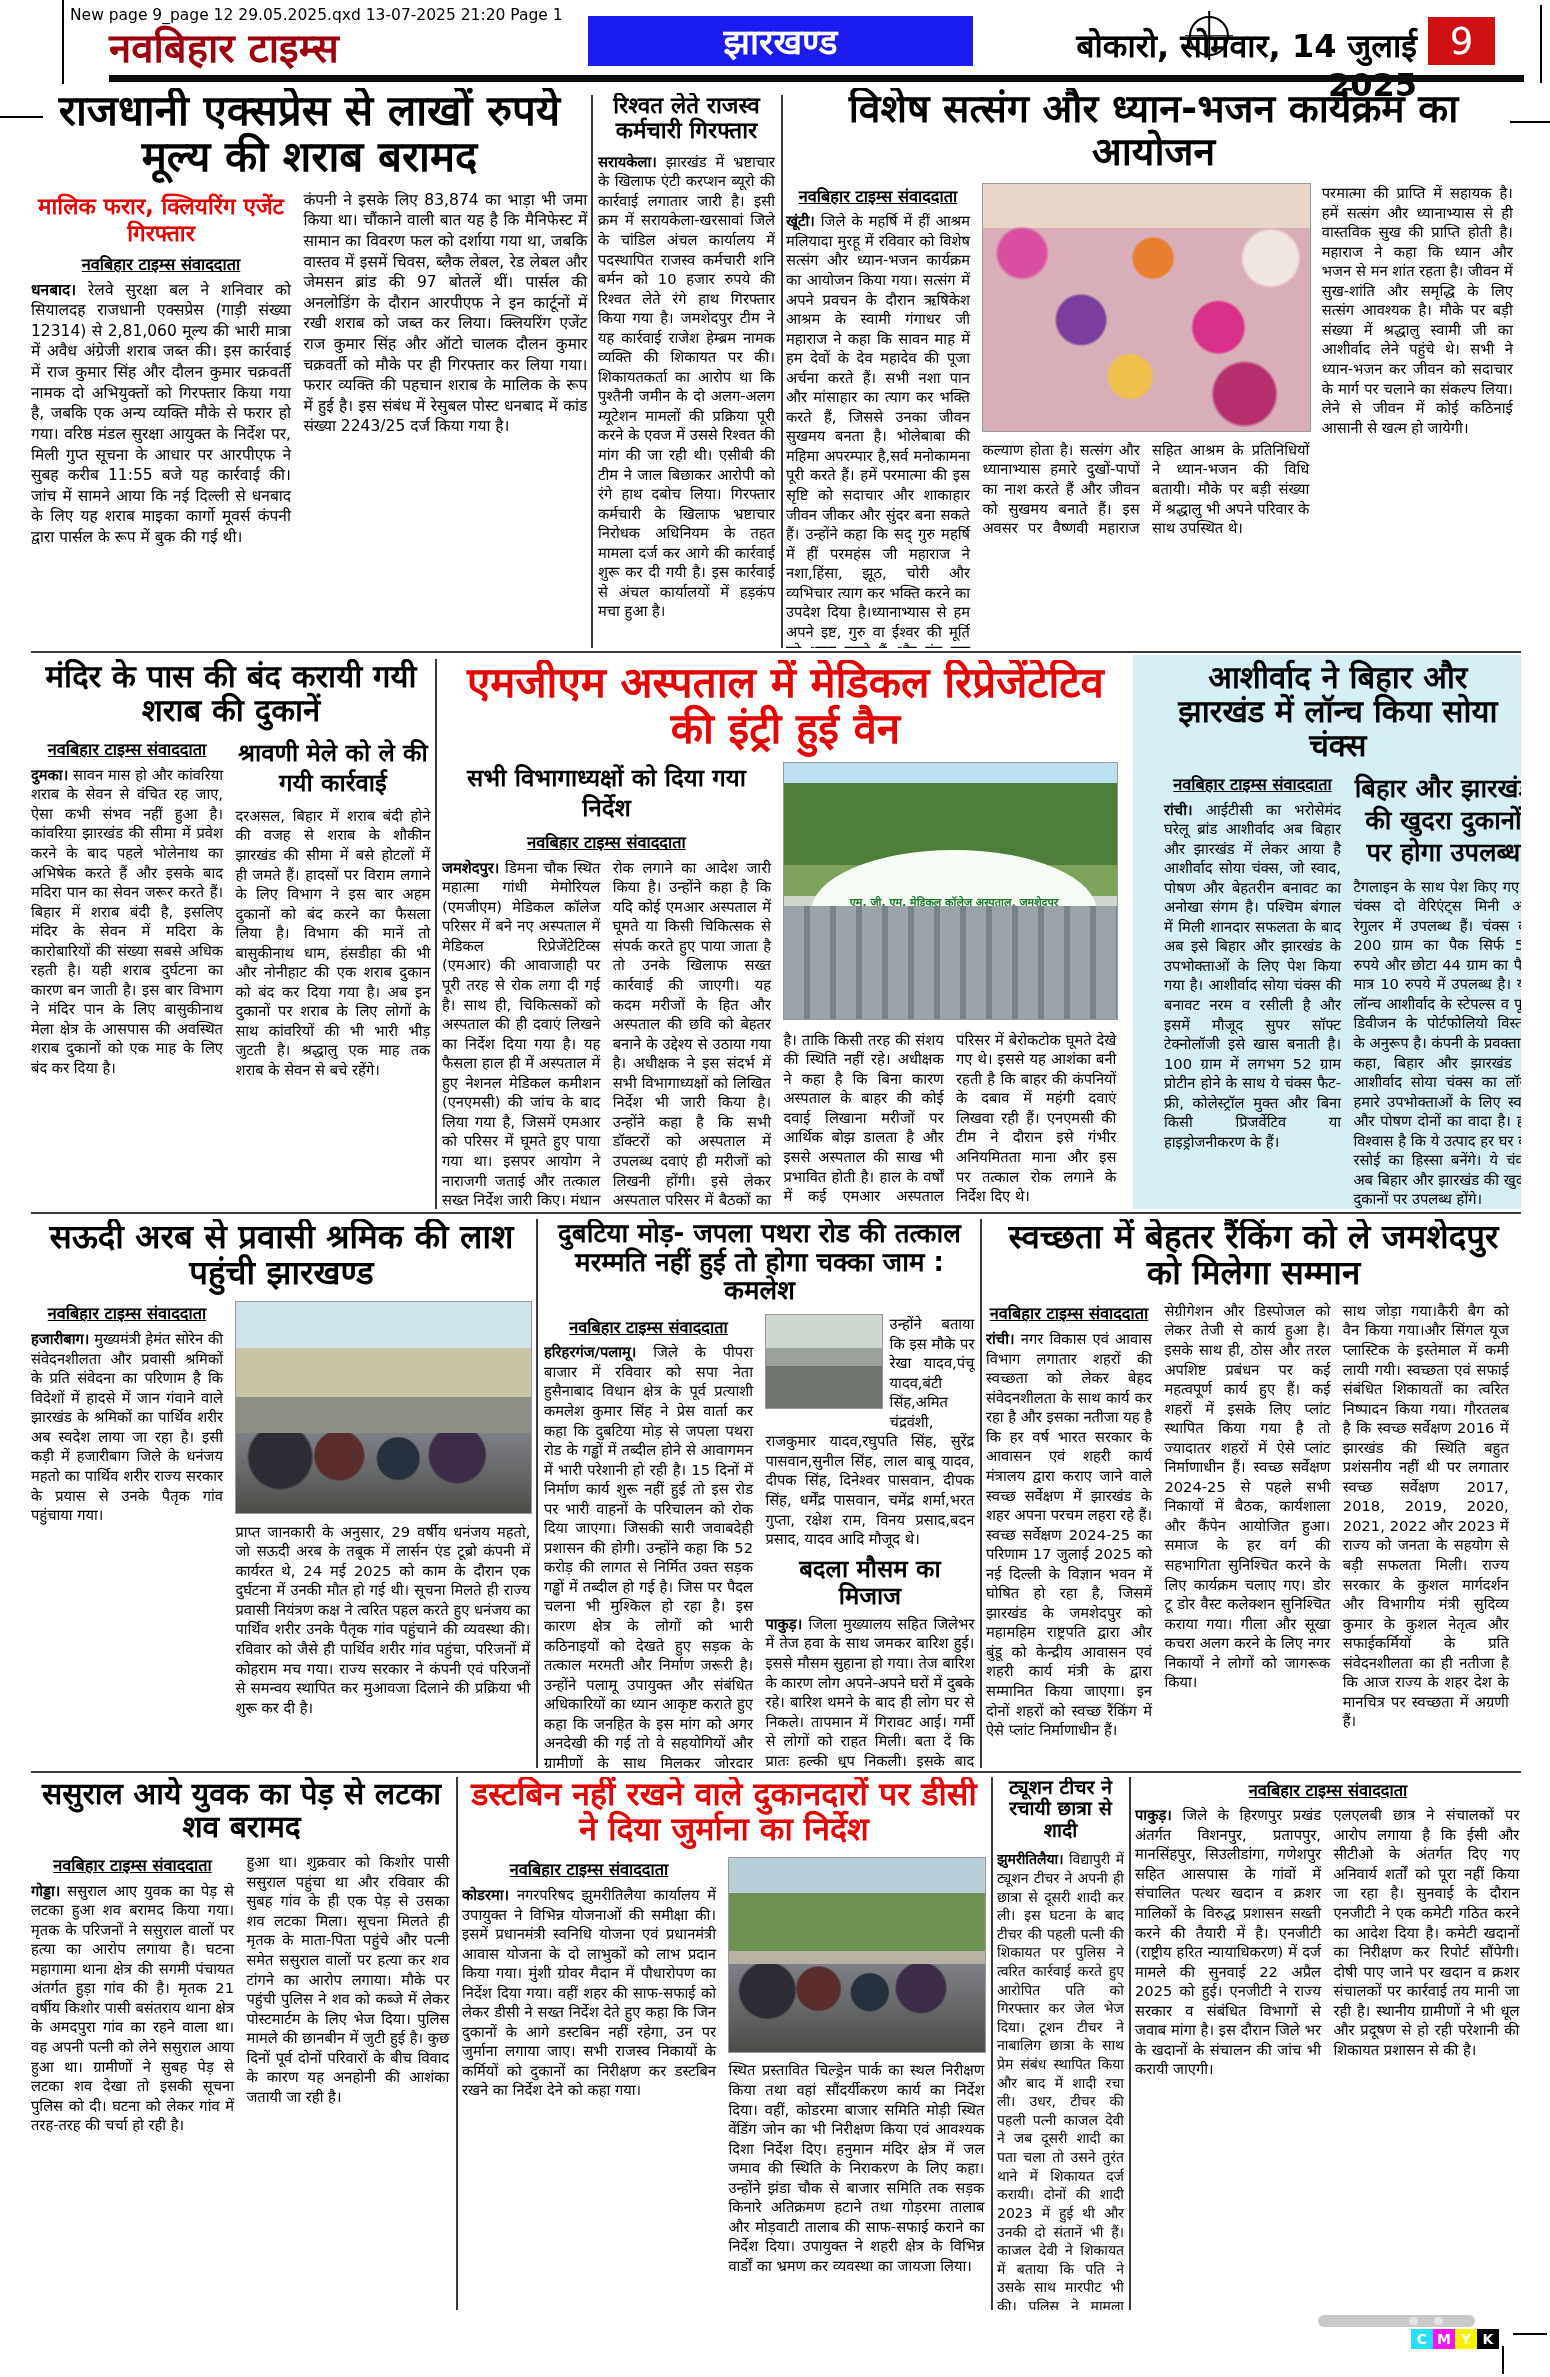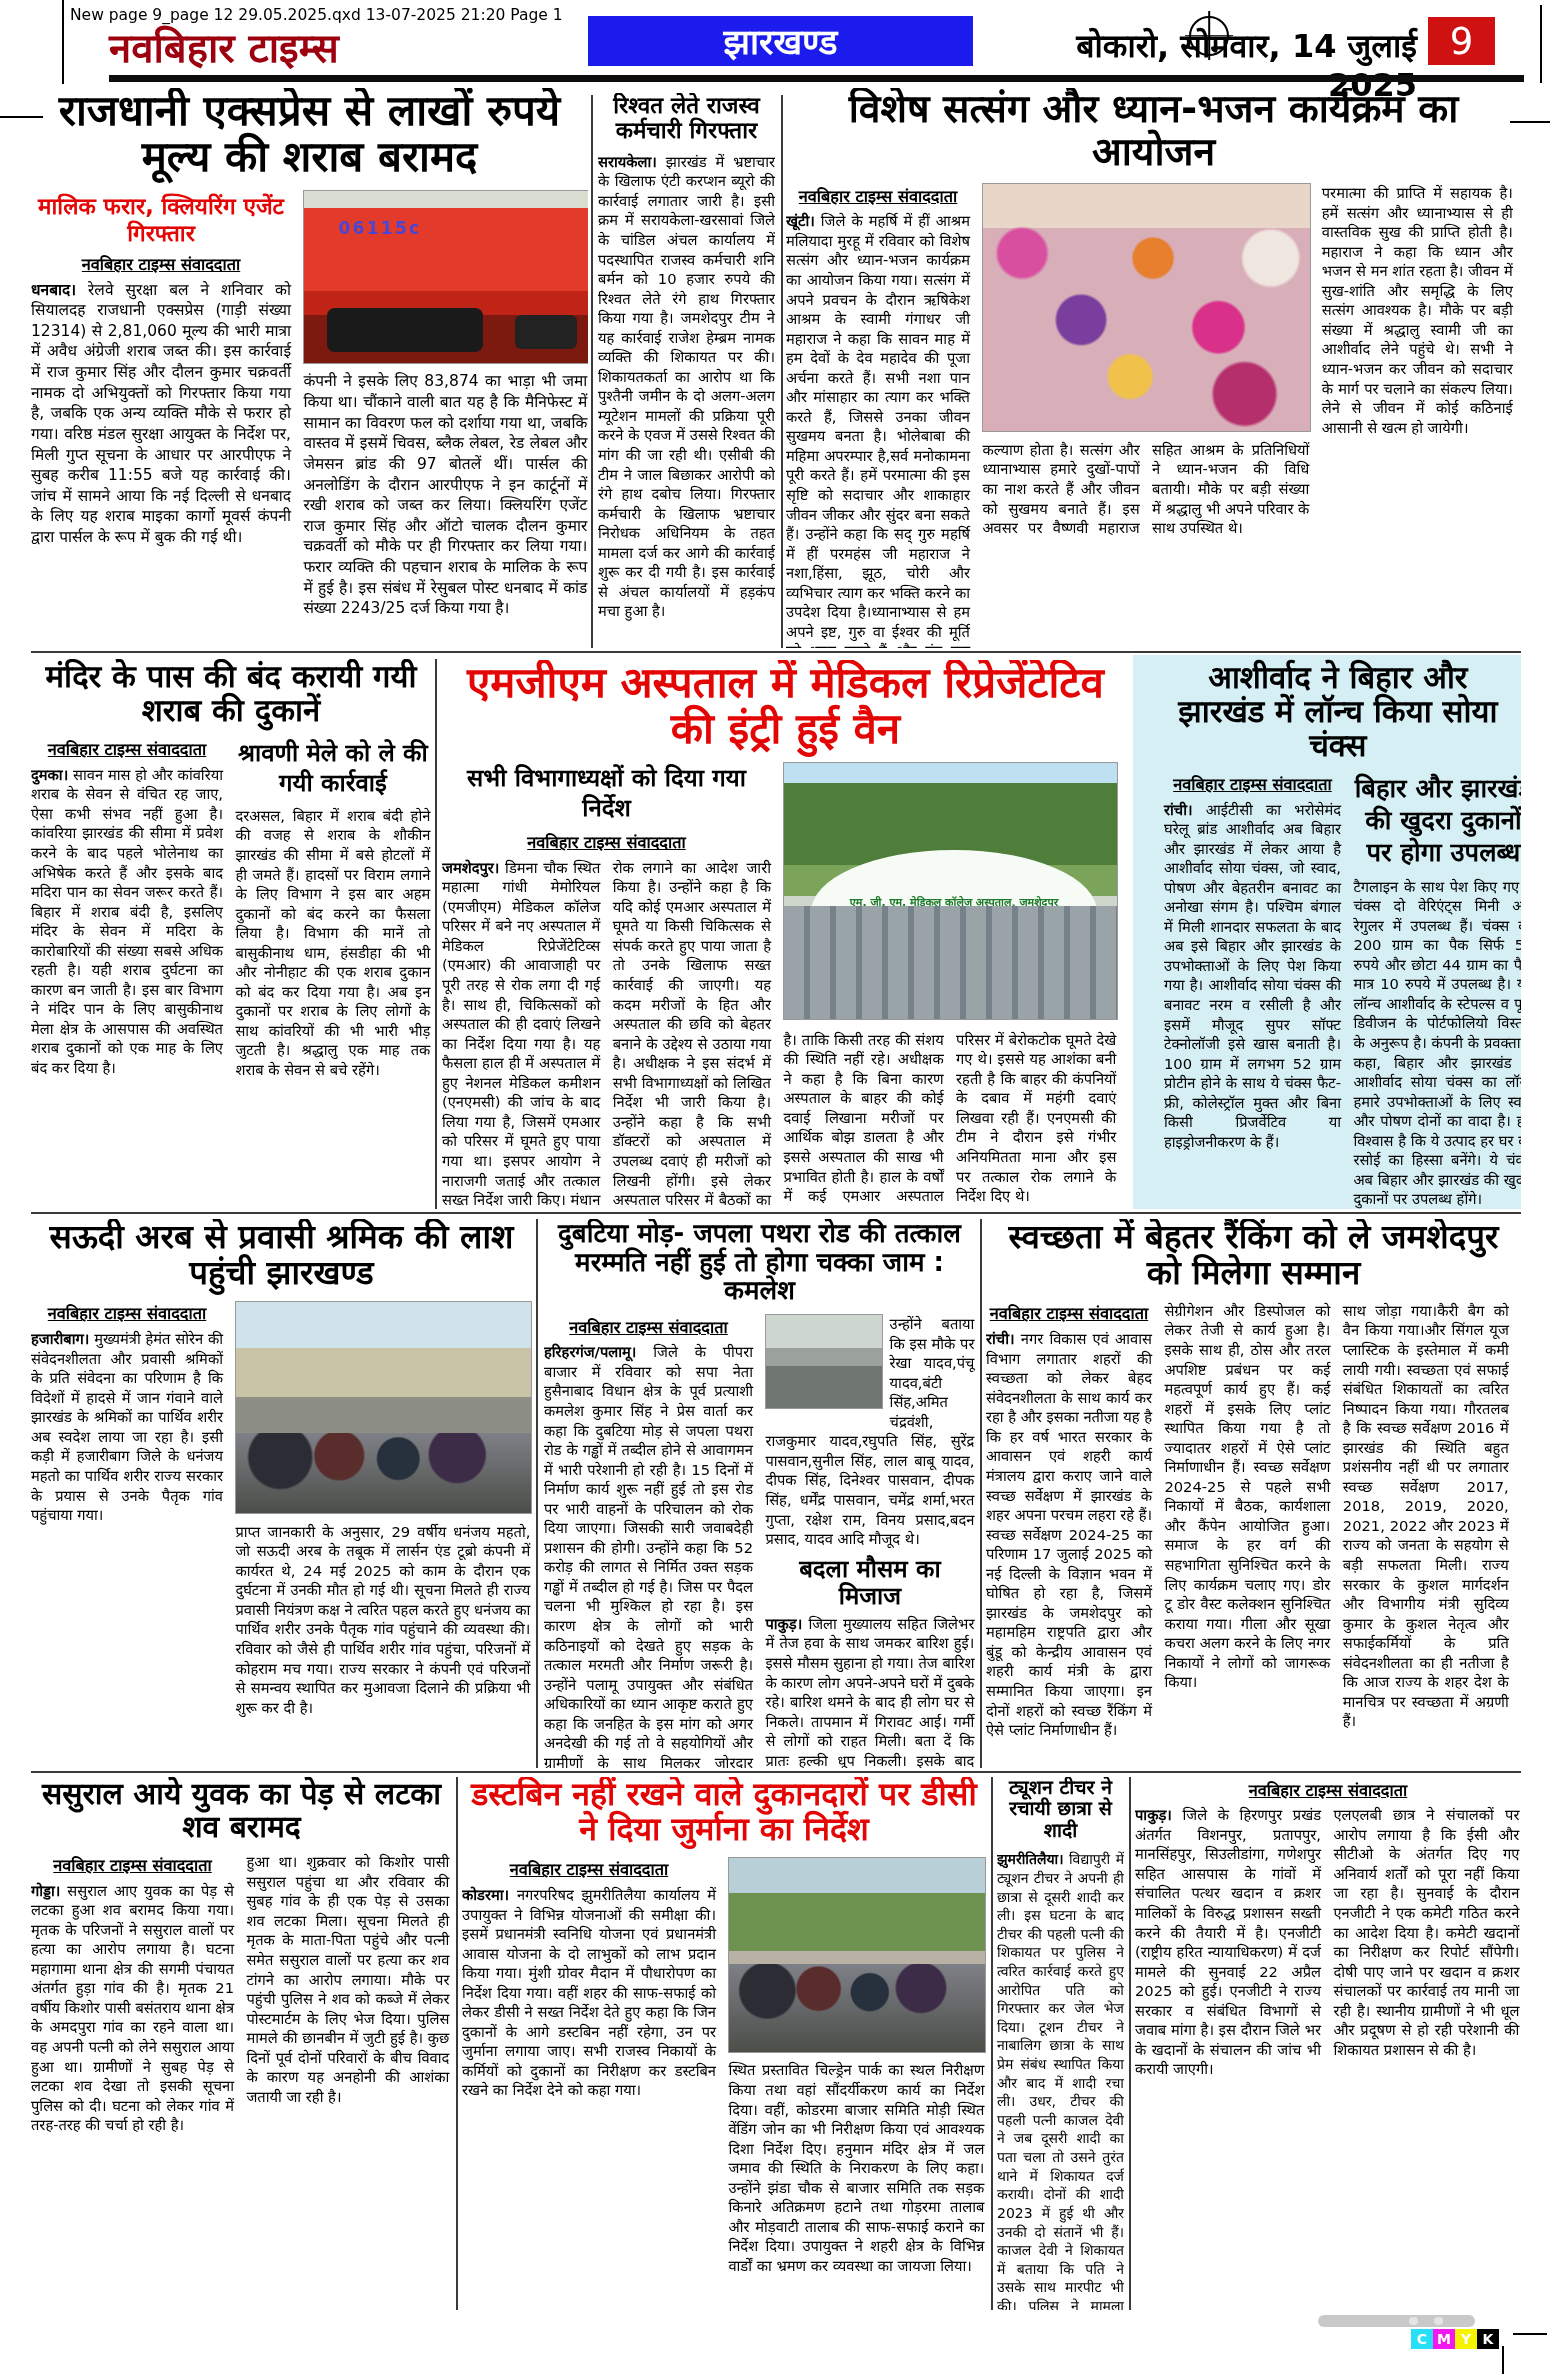--- a/index.html
+++ b/index.html
@@ -106,25 +106,20 @@
   <section class="art" style="left:31px;top:88px;width:557px;height:560px;">
     <h1 class="hl" style="font-size:42px;">राजधानी एक्सप्रेस से लाखों रुपये मूल्य की शराब बरामद</h1>
     <div class="row">
       <div style="width:260px;flex:none;">
         <div class="sub-red">मालिक फरार, क्लियरिंग एजेंट गिरफ्तार</div>
         <div class="byline">नवबिहार टाइम्स संवाददाता</div>
         <div class="body"><b class="dl">धनबाद।</b>
           <span>रेलवे सुरक्षा बल ने शनिवार को सियालदह राजधानी एक्सप्रेस (गाड़ी संख्या 12314) से 2,81,060 मूल्य की भारी मात्रा में अवैध अंग्रेजी शराब जब्त की। इस कार्रवाई में राज कुमार सिंह और दौलन कुमार चक्रवर्ती नामक दो अभियुक्तों को गिरफ्तार किया गया है, जबकि एक अन्य व्यक्ति मौके से फरार हो गया। वरिष्ठ मंडल सुरक्षा आयुक्त के निर्देश पर, मिली गुप्त सूचना के आधार पर आरपीएफ ने सुबह करीब 11:55 बजे यह कार्रवाई की। जांच में सामने आया कि नई दिल्ली से धनबाद के लिए यह शराब माइका कार्गो मूवर्स कंपनी द्वारा पार्सल के रूप में बुक की गई थी।</span></div>
       </div>
       <div style="width:284px;flex:none;">
-        <div class="photo ph-train" style="width:100%;height:172px;margin-bottom:7.8px;">
-          <span class="train-no">06115c</span>
-          <div class="train-win"></div>
-          <div class="train-win2"></div>
-        </div>
         <div class="body">कंपनी ने इसके लिए 83,874 का भाड़ा भी जमा किया था। चौंकाने वाली बात यह है कि मैनिफेस्ट में सामान का विवरण फल को दर्शाया गया था, जबकि वास्तव में इसमें चिवस, ब्लैक लेबल, रेड लेबल और जेमसन ब्रांड की 97 बोतलें थीं। पार्सल की अनलोडिंग के दौरान आरपीएफ ने इन कार्टूनों में रखी शराब को जब्त कर लिया। क्लियरिंग एजेंट राज कुमार सिंह और ऑटो चालक दौलन कुमार चक्रवर्ती को मौके पर ही गिरफ्तार कर लिया गया। फरार व्यक्ति की पहचान शराब के मालिक के रूप में हुई है। इस संबंध में रेसुबल पोस्ट धनबाद में कांड संख्या 2243/25 दर्ज किया गया है।</div>
       </div>
     </div>
   </section>
 
   <section class="art" style="left:598px;top:93px;width:177px;height:555px;">
     <h2 class="hl" style="font-size:22.5px;">रिश्वत लेते राजस्व कर्मचारी गिरफ्तार</h2>
     <div class="body small"><b class="dl">सरायकेला।</b>
       <span>झारखंड में भ्रष्टाचार के खिलाफ एंटी करप्शन ब्यूरो की कार्रवाई लगातार जारी है। इसी क्रम में सरायकेला-खरसावां जिले के चांडिल अंचल कार्यालय में पदस्थापित राजस्व कर्मचारी शनि बर्मन को 10 हजार रुपये की रिश्वत लेते रंगे हाथ गिरफ्तार किया गया है। जमशेदपुर टीम ने यह कार्रवाई राजेश हेम्ब्रम नामक व्यक्ति की शिकायत पर की। शिकायतकर्ता का आरोप था कि पुश्तैनी जमीन के दो अलग-अलग म्यूटेशन मामलों की प्रक्रिया पूरी करने के एवज में उससे रिश्वत की मांग की जा रही थी। एसीबी की टीम ने जाल बिछाकर आरोपी को रंगे हाथ दबोच लिया। गिरफ्तार कर्मचारी के खिलाफ भ्रष्टाचार निरोधक अधिनियम के तहत मामला दर्ज कर आगे की कार्रवाई शुरू कर दी गयी है। इस कार्रवाई से अंचल कार्यालयों में हड़कंप मचा हुआ है।</span></div>
   </section>

